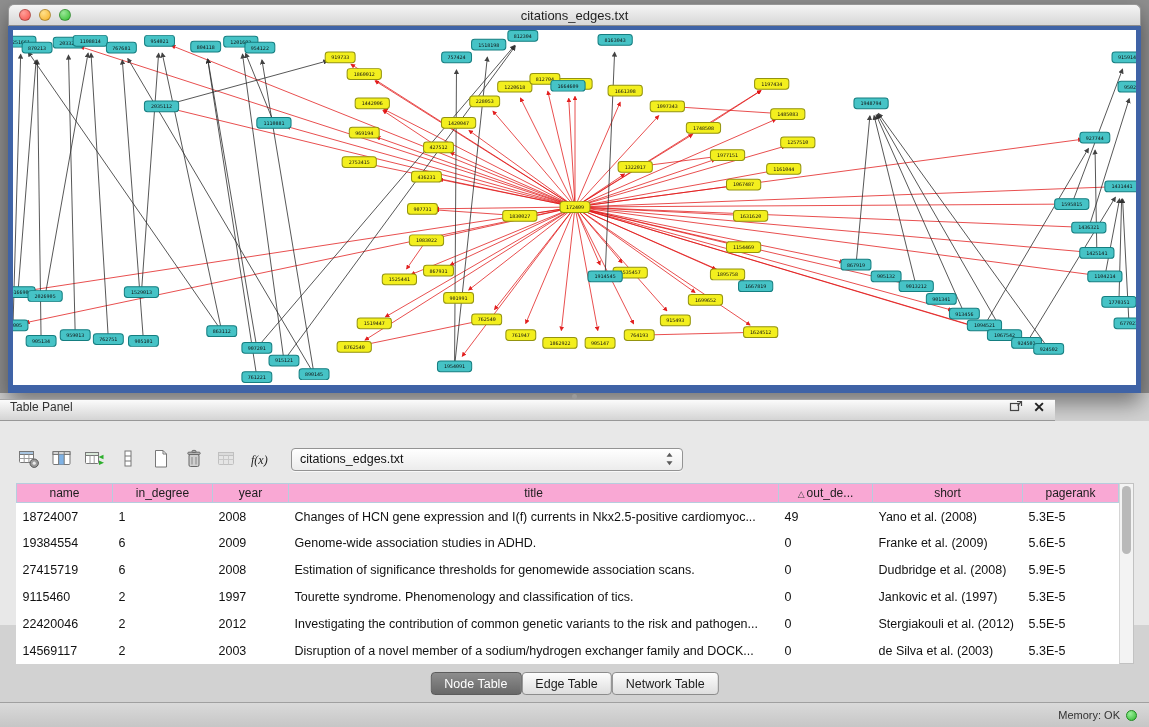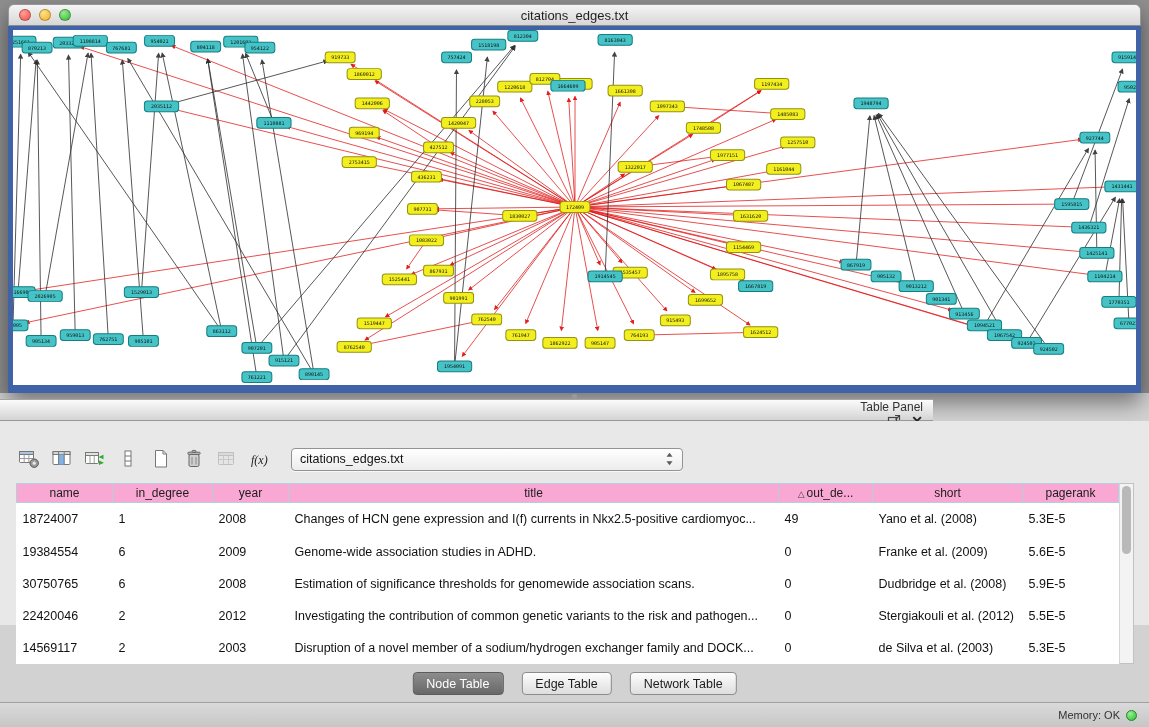--- a/index.html
+++ b/index.html
@@ -23,21 +23,21 @@
   .win-title { position:absolute; left:0; right:0; text-align:center; font-size:13px; color:#1f1f1f; }
   .canvas-frame { height:367px; background:#ffffff; border-left:5px solid #3f63a6; border-right:5px solid #3f63a6; border-top:4px solid #3f63a6; border-bottom:8px solid #3f63a6; }
   svg.network { width:100%; height:100%; display:block; background:#ffffff; }
   .edge-red { stroke:#e11414; stroke-width:0.8; opacity:0.95; }
   .edge-black { stroke:#2e2e2e; stroke-width:0.9; opacity:0.9; }
   .node-y { fill:#f3ef1e; stroke:#93930f; stroke-width:1; }
   .node-t { fill:#46c3c6; stroke:#157e80; stroke-width:1; }
   .node-label { font-size:5px; font-family:"DejaVu Sans Mono", monospace; fill:#111; text-anchor:middle; }
 
   
-  .panel-header { position:absolute; top:399px; left:0; width:933px; height:22px; background:linear-gradient(#fbfbfb,#d4d4d4); border-top:1px solid #a5a5a5; border-bottom:1px solid #989898; display:flex; align-items:flex-end; padding:0 10px;flex-direction:column; }
+  .panel-header { position:absolute; top:399px; left:0; width:1055px; height:22px; background:linear-gradient(#fbfbfb,#d4d4d4); border-top:1px solid #a5a5a5; border-bottom:1px solid #989898; display:flex; align-items:flex-start; padding:0 10px; }
   .panel-title { font-size:12px; color:#333; }
   .panel-header-icons { margin-left:auto; display:flex; align-items:center; gap:10px; }
   .float-icon svg { display:block; }
   .close-x { font-size:14px; font-weight:bold; color:#222; line-height:14px; cursor:default; }
 
   .panel-body { position:absolute; top:421px; left:0; width:1149px; height:204px; background:#e8e8e8; }
   .toolbar { position:absolute; top:24px; left:16px; right:16px; height:28px; display:flex; align-items:center; }
   #toolbar-icons { display:flex; align-items:center; gap:7px; }
   .tbtn { width:26px; height:26px; display:flex; align-items:center; justify-content:center; }
   .tbtn svg { width:22px; height:22px; display:block; }
@@ -46,21 +46,21 @@
 
   .table-area { position:absolute; top:62px; left:16px; display:flex; }
   table.datatable { border-collapse:collapse; table-layout:fixed; width:1102px; background:#ffffff; }
   table.datatable th { background:#f9a8d4; border:1px solid #b6cdde; height:19px; font-weight:normal; font-size:12px; color:#1d1d1d; overflow:hidden; white-space:nowrap; }
   table.datatable td { height:16px; line-height:16px; padding:0 6px; font-size:12.5px; color:#111; overflow:hidden; white-space:nowrap; text-overflow:ellipsis; background:#fff; }
   table.datatable td.center { text-align:left; }
   .sort-ind { font-size:9px; color:#444; margin-right:2px; }
   .vscroll { width:15px; height:181px; background:#f3f3f3; border:1px solid #c2c2c2; border-left:1px solid #d5d5d5; position:relative; }
   .vthumb { position:absolute; top:2px; left:2px; width:9px; height:68px; border-radius:5px; background:#b9b9b9; }
 
-  .tabs { position:absolute; top:251px; left:50%; transform:translateX(-50%); display:flex; gap:18px; }
+  .tabs { position:absolute; top:251px; left:50%; transform:translateX(-50%); display:flex; gap:0; }
   .tab { height:23px; padding:0 13px; border:1px solid #8c8c8c; border-radius:4px; background:linear-gradient(#fdfdfd,#dedede); font-size:12.5px; color:#1d1d1d; display:flex; align-items:center; font-family:"Liberation Sans", sans-serif; }
   .tab.active { background:linear-gradient(#8d8d8d,#686868); color:#ffffff; border-color:#5c5c5c; }
 
   .status-bar { position:absolute; top:702px; left:0; width:1149px; height:25px; background:linear-gradient(#dadada,#c6c6c6); border-top:1px solid #a0a0a0; display:flex; align-items:center; justify-content:flex-end; padding:0 12px; gap:6px; }
   .mem-label { font-size:11px; color:#333; }
   .mem-dot { width:11px; height:11px; border-radius:50%; background:radial-gradient(circle at 35% 30%, #9bef9b, #2fb82f); border:1px solid #1e8a1e; display:inline-block; }
 </style>
 </head>
 <body>
 
@@ -715,27 +715,36 @@
             <tr>
               <td>19384554</td>
               <td>6</td>
               <td>2009</td>
               <td>Genome-wide association studies in ADHD.</td>
               <td>0</td>
               <td class="center">Franke et al. (2009)</td>
               <td>5.6E-5</td>
             </tr>
             <tr>
-              <td>30750765</td>
+              <td>27415719</td>
               <td>6</td>
               <td>2008</td>
               <td>Estimation of significance thresholds for genomewide association scans.</td>
               <td>0</td>
               <td class="center">Dudbridge et al. (2008)</td>
               <td>5.9E-5</td>
+            </tr>
+            <tr>
+              <td>9115460</td>
+              <td>2</td>
+              <td>1997</td>
+              <td>Tourette syndrome. Phenomenology and classification of tics.</td>
+              <td>0</td>
+              <td class="center">Jankovic et al. (1997)</td>
+              <td>5.3E-5</td>
             </tr>
             <tr>
               <td>22420046</td>
               <td>2</td>
               <td>2012</td>
               <td>Investigating the contribution of common genetic variants to the risk and pathogen...</td>
               <td>0</td>
               <td class="center">Stergiakouli et al. (2012)</td>
               <td>5.5E-5</td>
             </tr>

